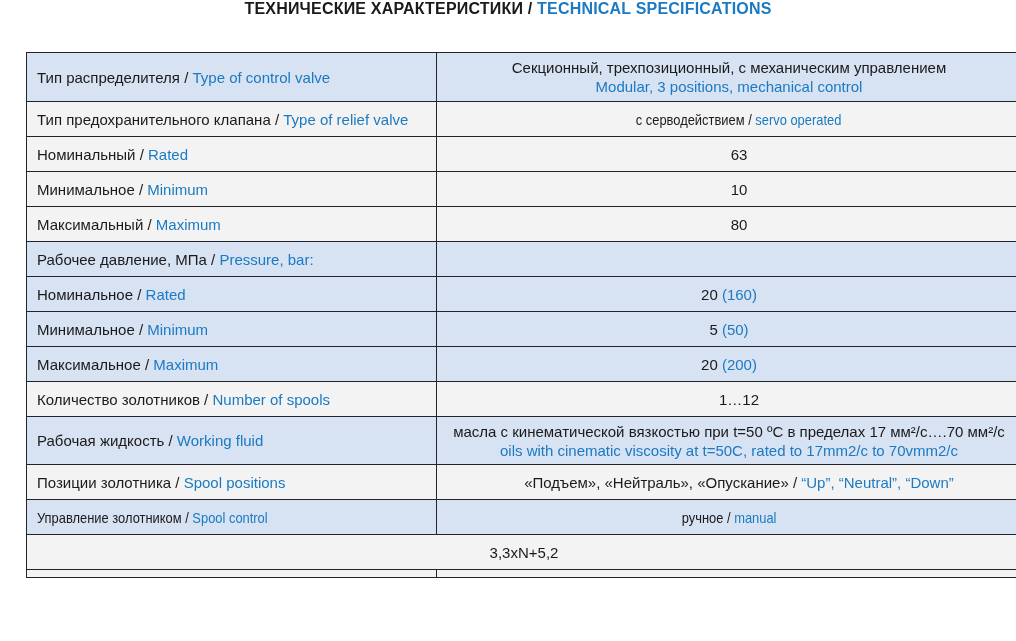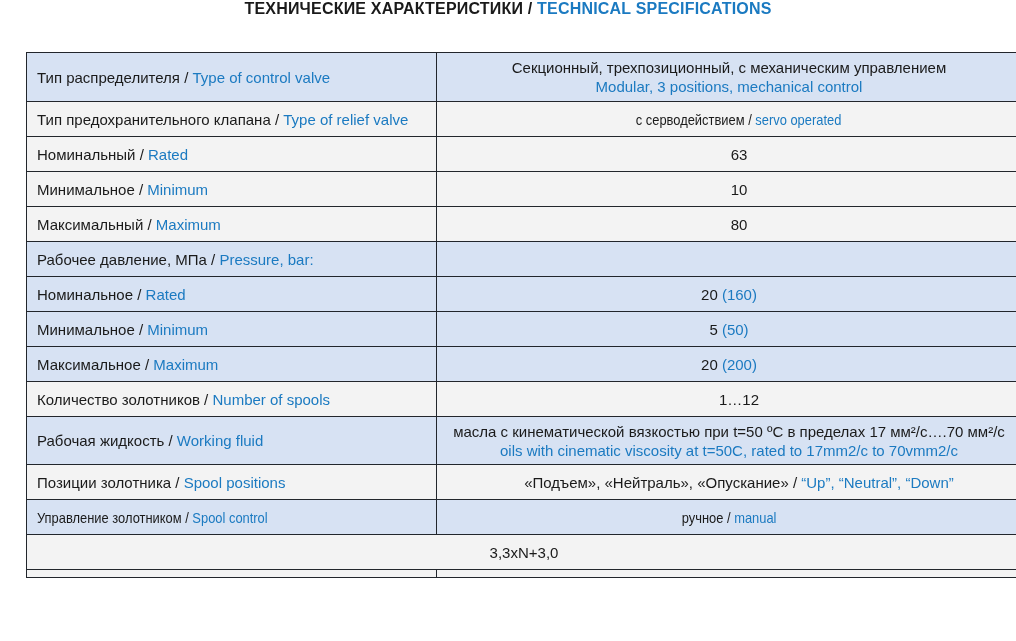--- a/index.html
+++ b/index.html
@@ -194,21 +194,21 @@
     <div class="cell-label">
       <div class="cell-inner"><span class="narrow"><span>Управление золотником</span><span> / </span><span class="blue-text">Spool control</span></span></div>
     </div>
     <div class="cell-value">
       <div class="cell-inner"><span class="narrow"><span>ручное</span><span> / </span><span class="blue-text">manual</span></span></div>
     </div>
   </div>
 
   <div class="trow shade-gray h-std">
     <div class="cell-value">
-      <div class="cell-inner"><span>3,3хN+3,0</span></div>
+      <div class="cell-inner"><span>3,3хN+5,2</span></div>
     </div>
   </div>
 
   <div class="trow shade-gray h-thin">
     <div class="cell-label">
         <div class="cell-inner"></div>
       </div>
     <div class="cell-value">
         <div class="cell-inner"></div>
       </div>

